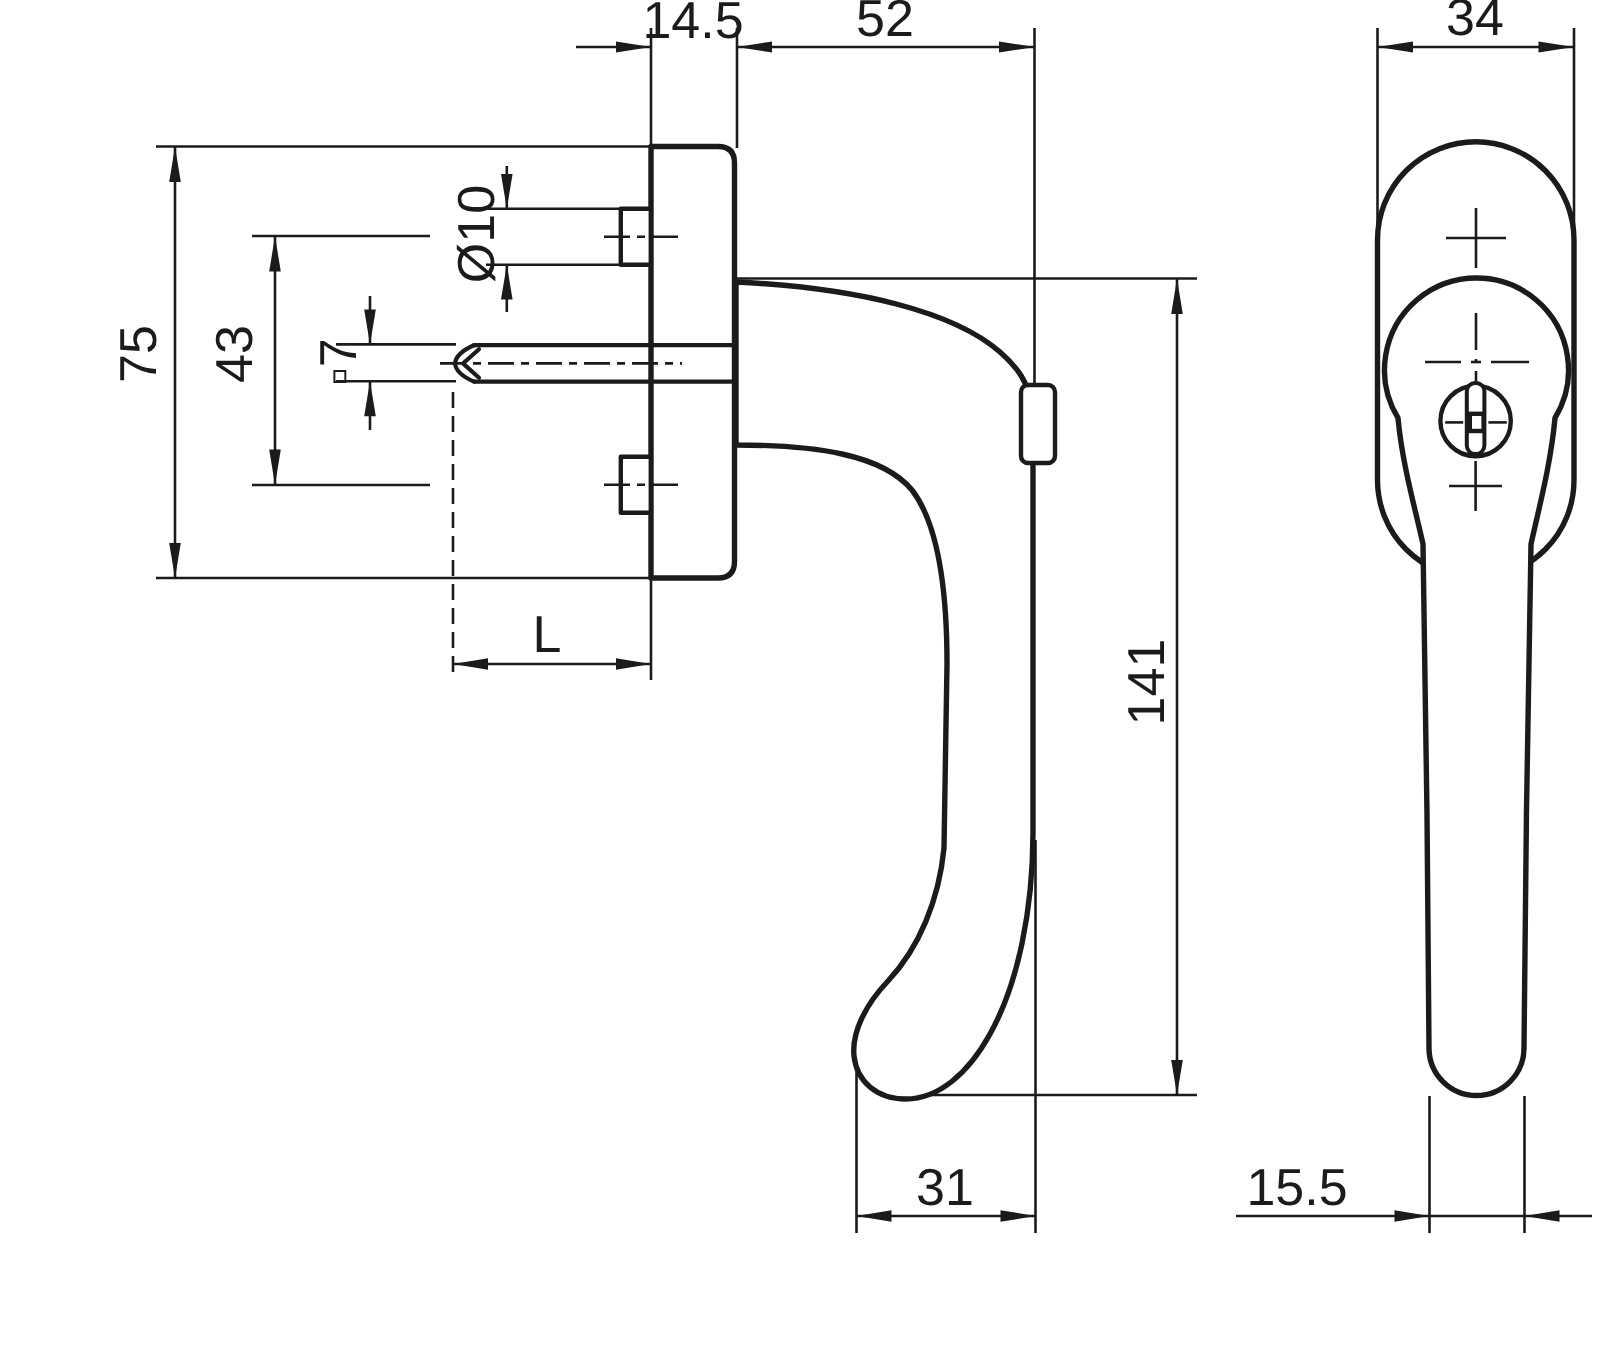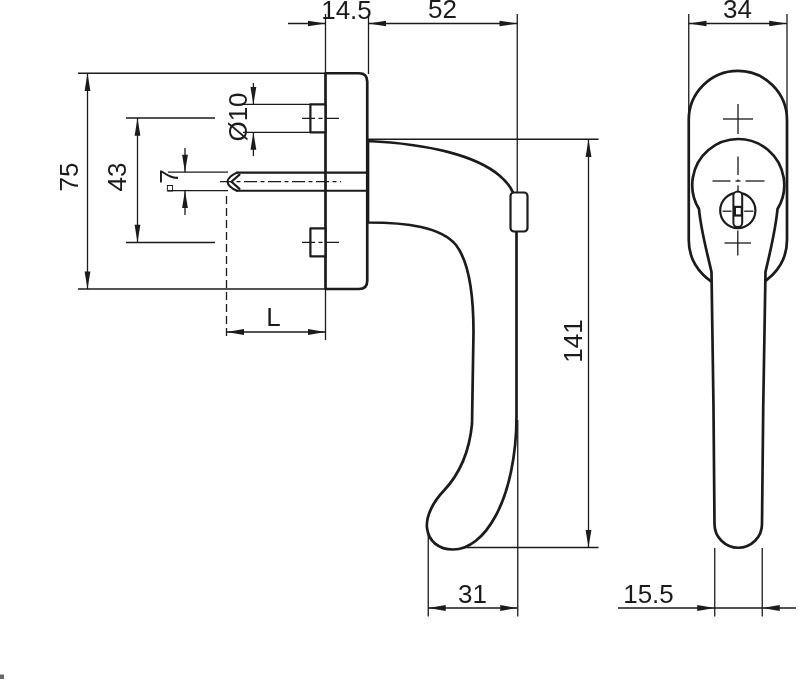--- a/index.html
+++ b/index.html
@@ -1,17 +1,17 @@
 <!DOCTYPE html>
 <html><head>
 <meta charset="utf-8">
 <style>
   html,body{margin:0;padding:0;background:#ffffff;}
   #stage{position:relative;width:800px;height:679px;background:#ffffff;overflow:hidden;
-         font-family:"Liberation Sans","DejaVu Sans",sans-serif;}
+         font-family:"Liberation Sans","DejaVu Sans",sans-serif;border-radius:22px;}
   svg{position:absolute;left:0;top:0;}
   .obj{fill:#ffffff;stroke:#1b1b1b;stroke-width:2.7;stroke-linejoin:round;stroke-linecap:round;}
   .obj2{fill:#ffffff;stroke:#1b1b1b;stroke-width:2.2;stroke-linejoin:round;}
   .med{fill:none;stroke:#1b1b1b;stroke-width:2.1;stroke-linecap:round;}
   .thin{fill:none;stroke:#1b1b1b;stroke-width:1.3;}
   .dash{fill:none;stroke:#1b1b1b;stroke-width:1.3;stroke-dasharray:8 4;}
   .cline{fill:none;stroke:#1b1b1b;stroke-width:1.3;stroke-dasharray:13 3.5 4 3.5;}
   .arrow{fill:#1b1b1b;stroke:none;}
   text{fill:#1b1b1b;font-size:26px;font-family:"Liberation Sans","DejaVu Sans",sans-serif;}
 </style>

